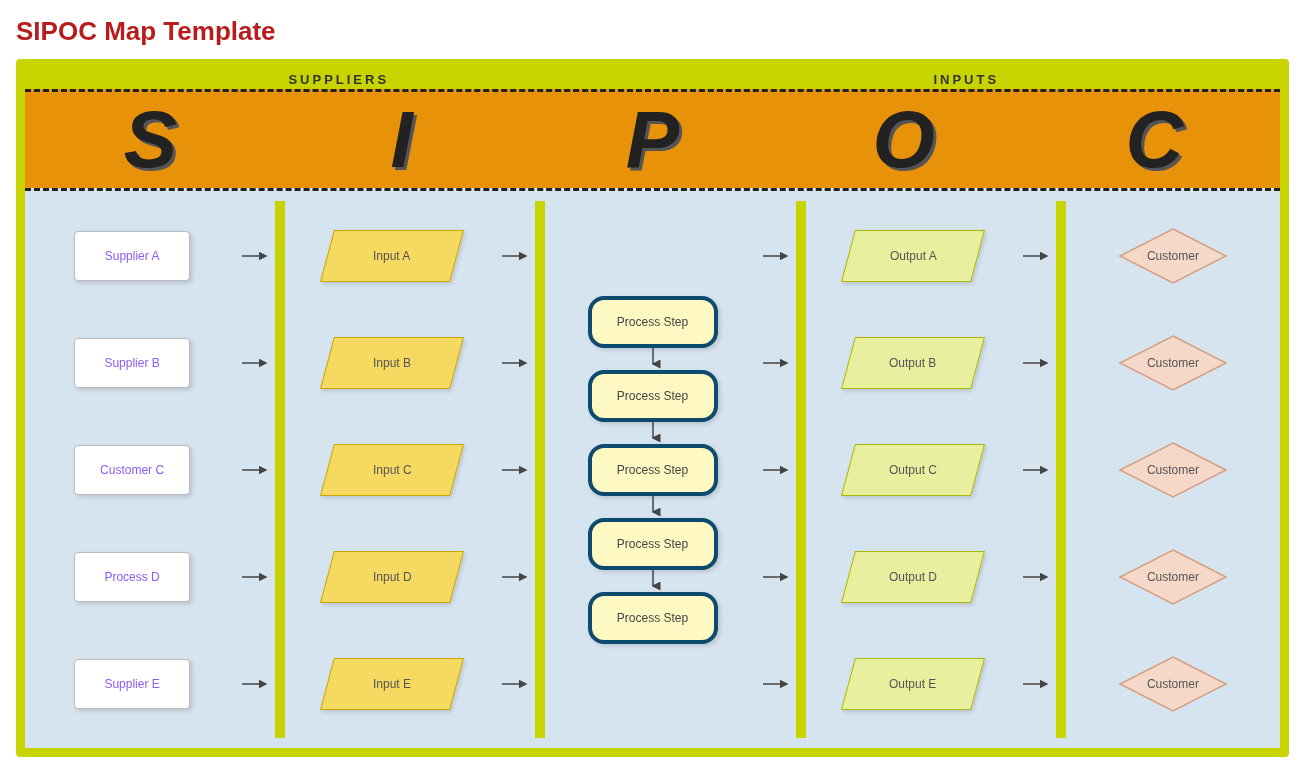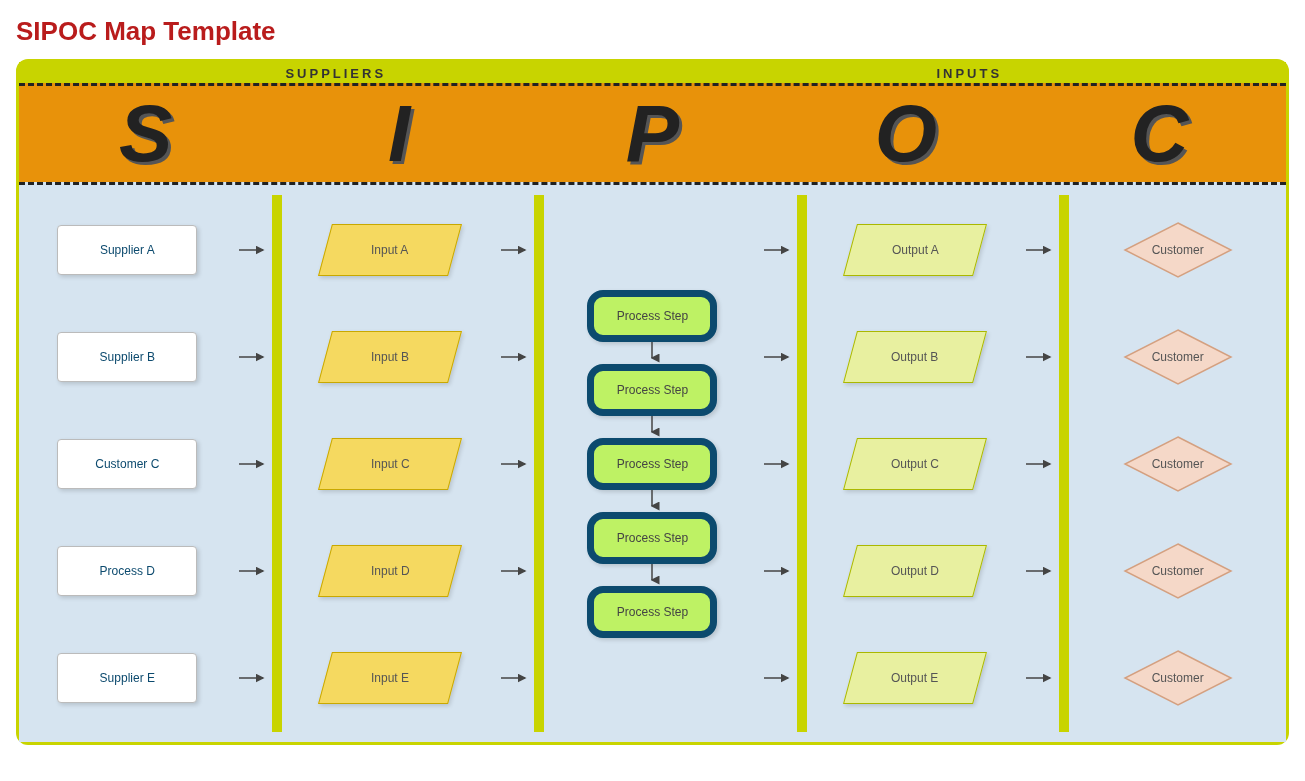--- a/index.html
+++ b/index.html
@@ -13,21 +13,22 @@
     .page-title {
       font-size: 26px;
       font-weight: bold;
       margin-bottom: 12px;
       color: #b91c1c;
     }
 
     .sipoc-outer {
       background: #c8d400;
       border: 3px solid #c8d400;
-      border-radius: 12px;
+      border-radius: 4px;
+      padding: 6px;
     }
 
     
     .header-row {
       display: flex;
       background: #c8d400;
       padding: 4px 0 0 0;
     }
 
     .header-cell {
@@ -72,24 +73,24 @@
       min-height: 560px;
       position: relative;
     }
 
     
     .supplier-box {
       background: #fff;
       border: 1px solid #bbb;
       border-radius: 4px;
       padding: 10px 12px;
-      width: 140px;
+      width: 116px;
       text-align: center;
       font-size: 12px;
-      color: #0c4a6e;
+      color: #8b5cf6;
       box-shadow: 2px 2px 4px rgba(0,0,0,0.15);
       min-height: 50px;
       display: flex;
       align-items: center;
       justify-content: center;
     }
 
     
     .input-shape {
       background: #f5d960;
@@ -104,22 +105,22 @@
       transform: skewX(-15deg);
       box-shadow: 2px 2px 4px rgba(0,0,0,0.15);
     }
 
     .input-shape span {
       transform: skewX(15deg);
     }
 
     
     .process-box {
-      background: #bef264;
-      border: 7px solid #0c4a6e;
+      background: #fef9c3;
+      border: 4px solid #0c4a6e;
       border-radius: 16px;
       padding: 10px 12px;
       width: 130px;
       text-align: center;
       font-size: 12px;
       color: #444;
       box-shadow: 2px 2px 4px rgba(0,0,0,0.15);
       min-height: 52px;
       display: flex;
       align-items: center;

